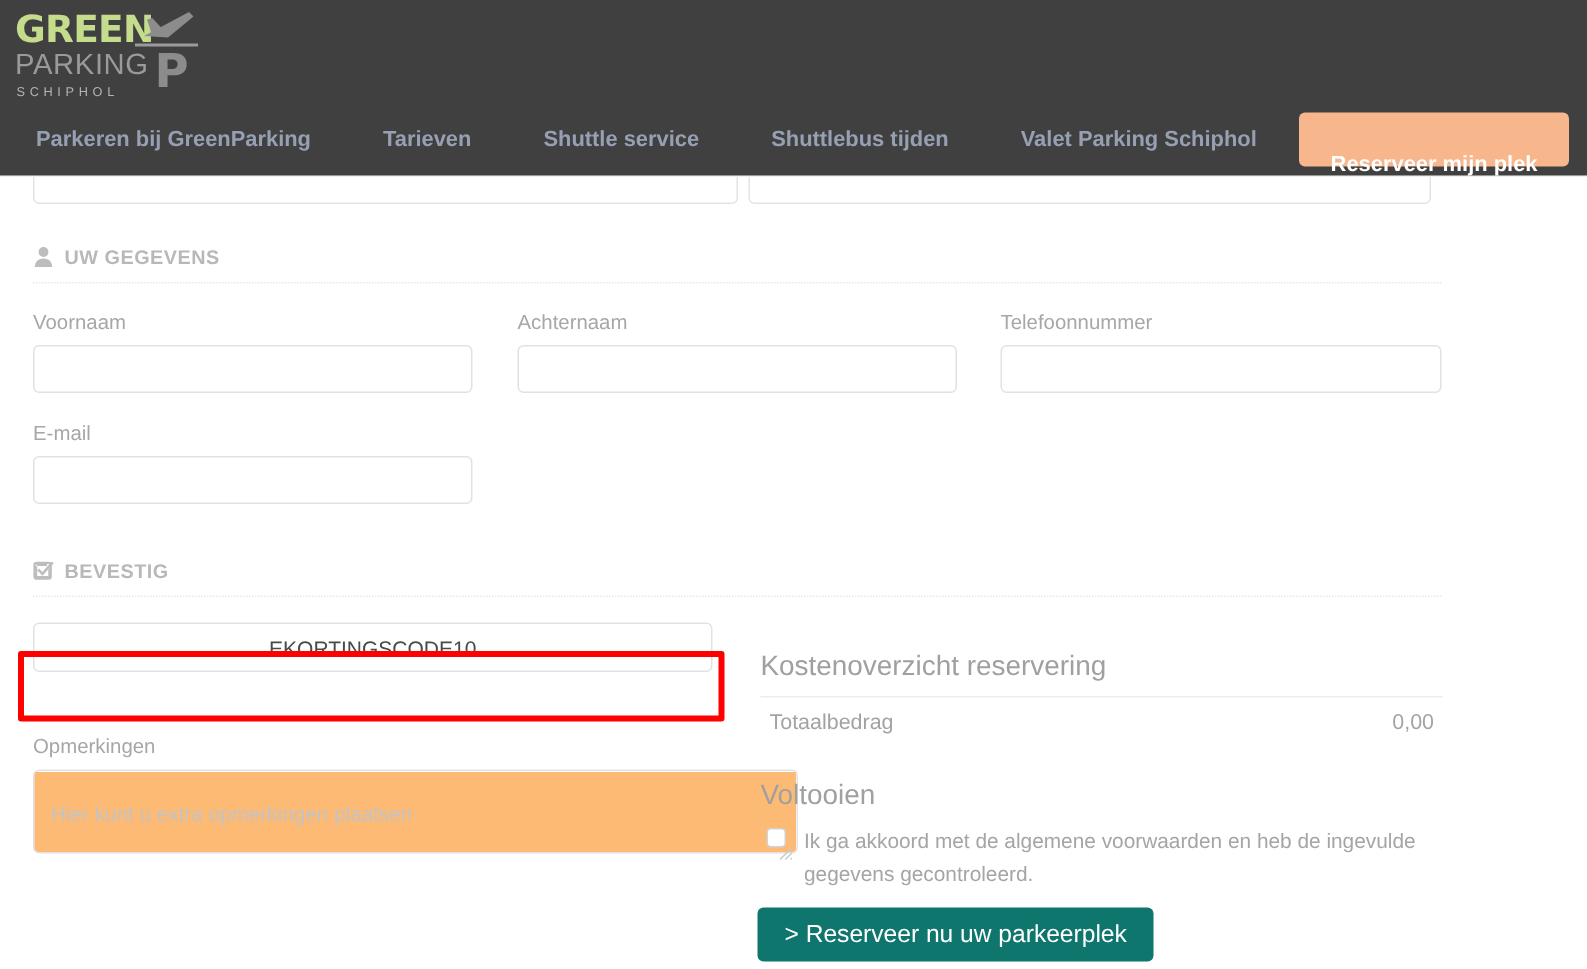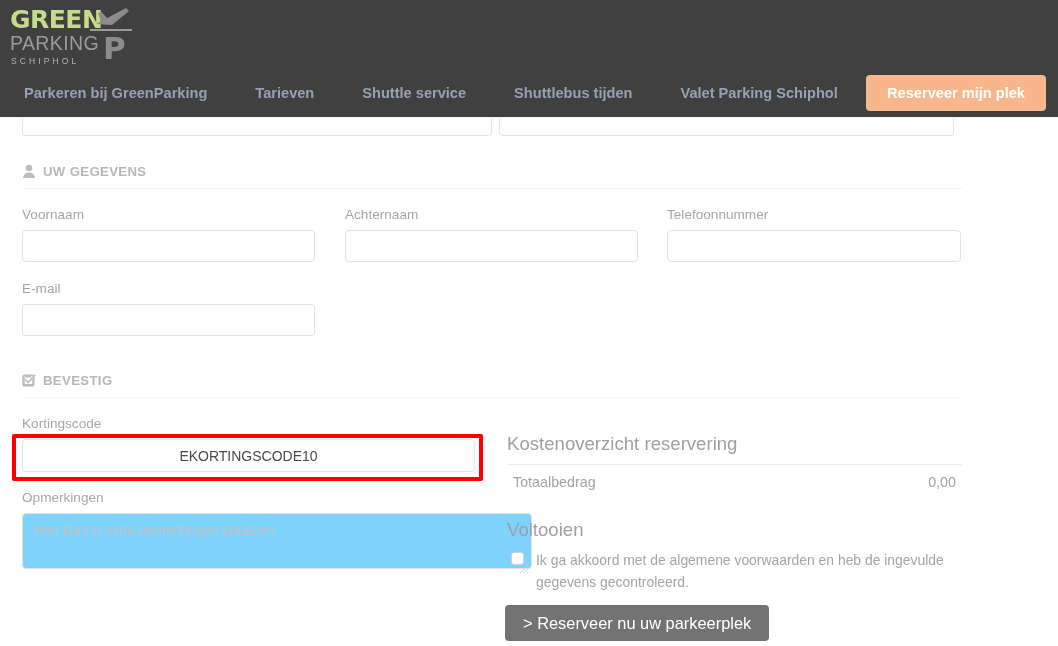--- a/index.html
+++ b/index.html
@@ -81,21 +81,21 @@
   }
   .nav-cta {
     position: absolute; right: 12px; top: 75px;
     height: 36px;
     background: #f7b68b;
     color: #ffffff;
     font-size: 14.6px;
     font-weight: bold;
     border: none;
     border-radius: 4px;
-    padding: 0 21px;
+    padding: 17px 21px;
     line-height: 36px;
     cursor: pointer;
     white-space: nowrap;
   }
 
   
   .page {
     position: absolute; top: 0; left: 0;
     width: 1058px;
     padding: 0;
@@ -158,24 +158,24 @@
     font-family: "Liberation Sans", sans-serif;
     outline: none;
   }
   .field-input::placeholder { color: #c0c0c0; }
 
   textarea.field-textarea {
     width: 100%;
     height: 56px;
     border: 1px solid #e2e2e4;
     border-radius: 4px;
-    background: #7dd3fc;
+    background: #fdba74;
     font-size: 13.8px;
     color: #4a4a4a;
-    padding: 8px 11px;
+    padding: 20px 11px;
     font-family: "Liberation Sans", sans-serif;
     resize: none;
     outline: none;
     line-height: 18px;
   }
   textarea.field-textarea::placeholder { color: #c3c3c3; }
   .ta-wrap { position: relative; }
   .ta-grip {
     position: absolute; right: 3px; bottom: 3px;
     width: 10px; height: 10px;
@@ -233,21 +233,21 @@
   .agree-text {
     font-size: 13.9px;
     color: #a5a5a5;
     line-height: 22px;
   }
 
   .submit-btn {
     position: absolute;
     left: 505px; top: 605px;
     height: 36px;
-    background: #737373;
+    background: #0f766e;
     color: #ffffff;
     border: none;
     border-radius: 4px;
     font-size: 16.4px;
     font-family: "Liberation Sans", sans-serif;
     padding: 0 18px;
     cursor: pointer;
     line-height: 36px;
     white-space: nowrap;
   }
@@ -299,21 +299,20 @@
         <path d="M1.2 2.4 h8.2 v2 h-8.2 z M1.2 2.4 v10.2 h10.6 v-6.4 h-1.6 v4.8 h-7.4 v-7 z" fill="#bdbdbd"></path>
         <rect x="1" y="2.2" width="10.8" height="10.6" rx="1.4" fill="none" stroke="#bdbdbd" stroke-width="1.5"></rect>
         <path d="M4 7.2 L6.3 9.6 L12.6 2.5" fill="none" stroke="#bdbdbd" stroke-width="1.7" stroke-linecap="square"></path>
       </svg>
     </span>
     <span class="sec-label">BEVESTIG</span>
   </div>
   <div class="sec-rule" style="top:397px;"></div>
 
   <div class="field" style="left:22px; top:415px; width:453px;">
-    <label class="field-label">Kortingscode</label>
     <input class="field-input" type="text" style="height: 33px; text-align: center;" value="EKORTINGSCODE10">
   </div>
   <div class="highlight-box"></div>
 
   <div class="field" style="left:22px; top:489px; width:510px;">
     <label class="field-label">Opmerkingen</label>
     <div class="ta-wrap">
       <textarea class="field-textarea" placeholder="Hier kunt u extra opmerkingen plaatsen" style=""></textarea>
       <span class="ta-grip">
         <svg width="10" height="10" viewBox="0 0 10 10">

